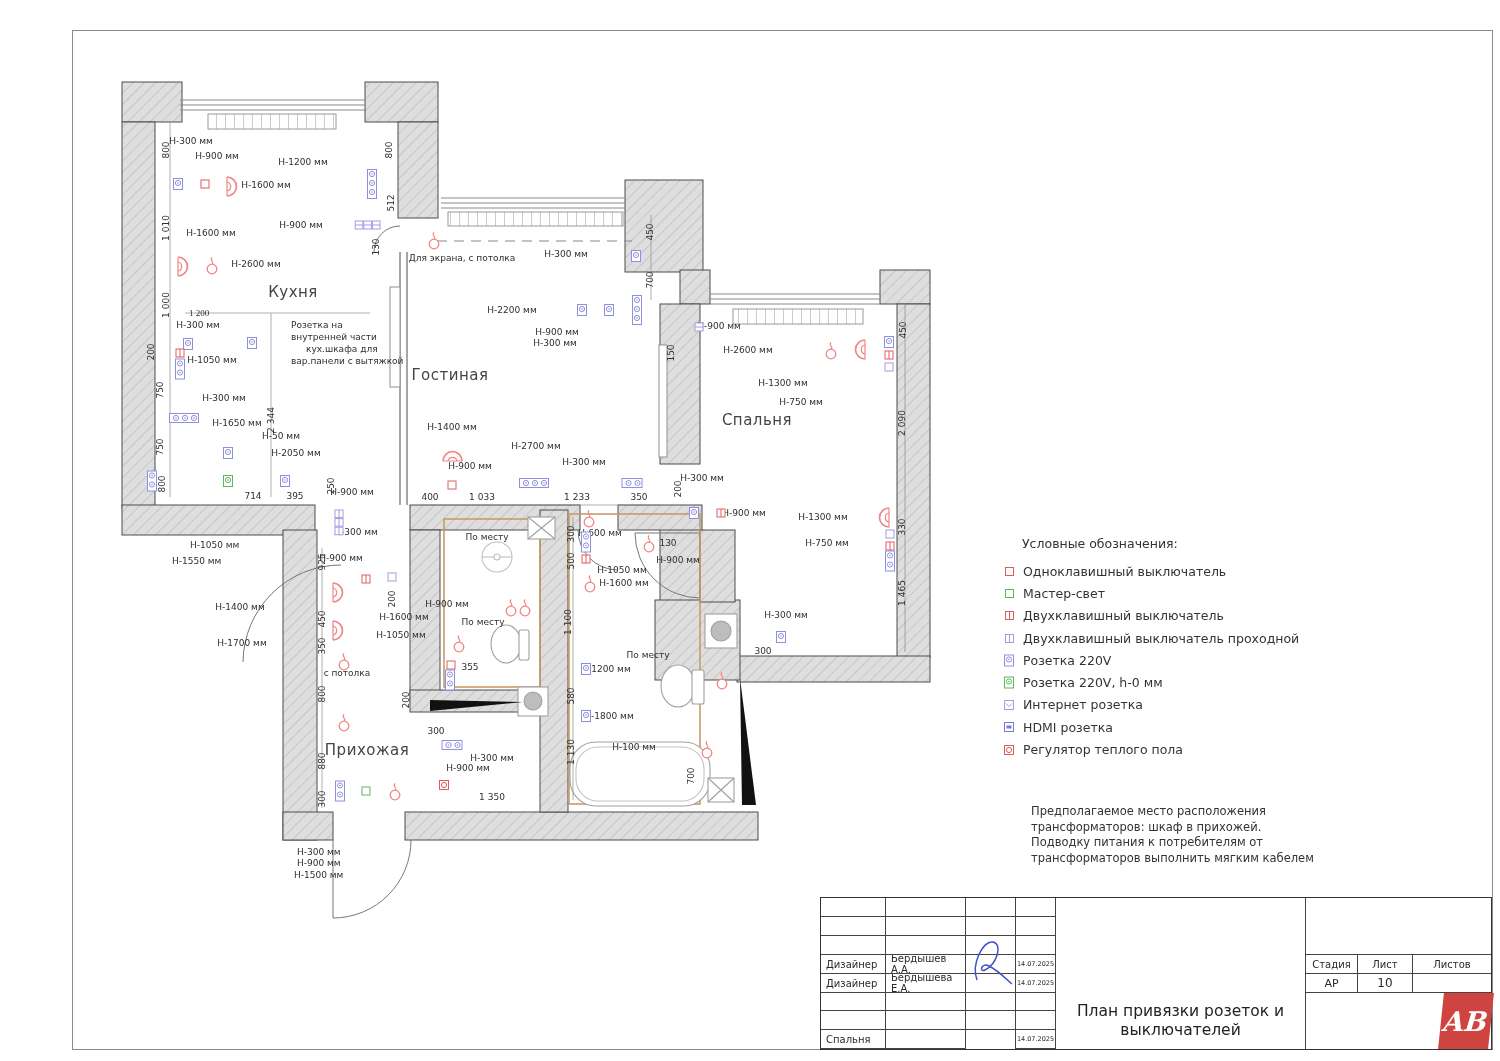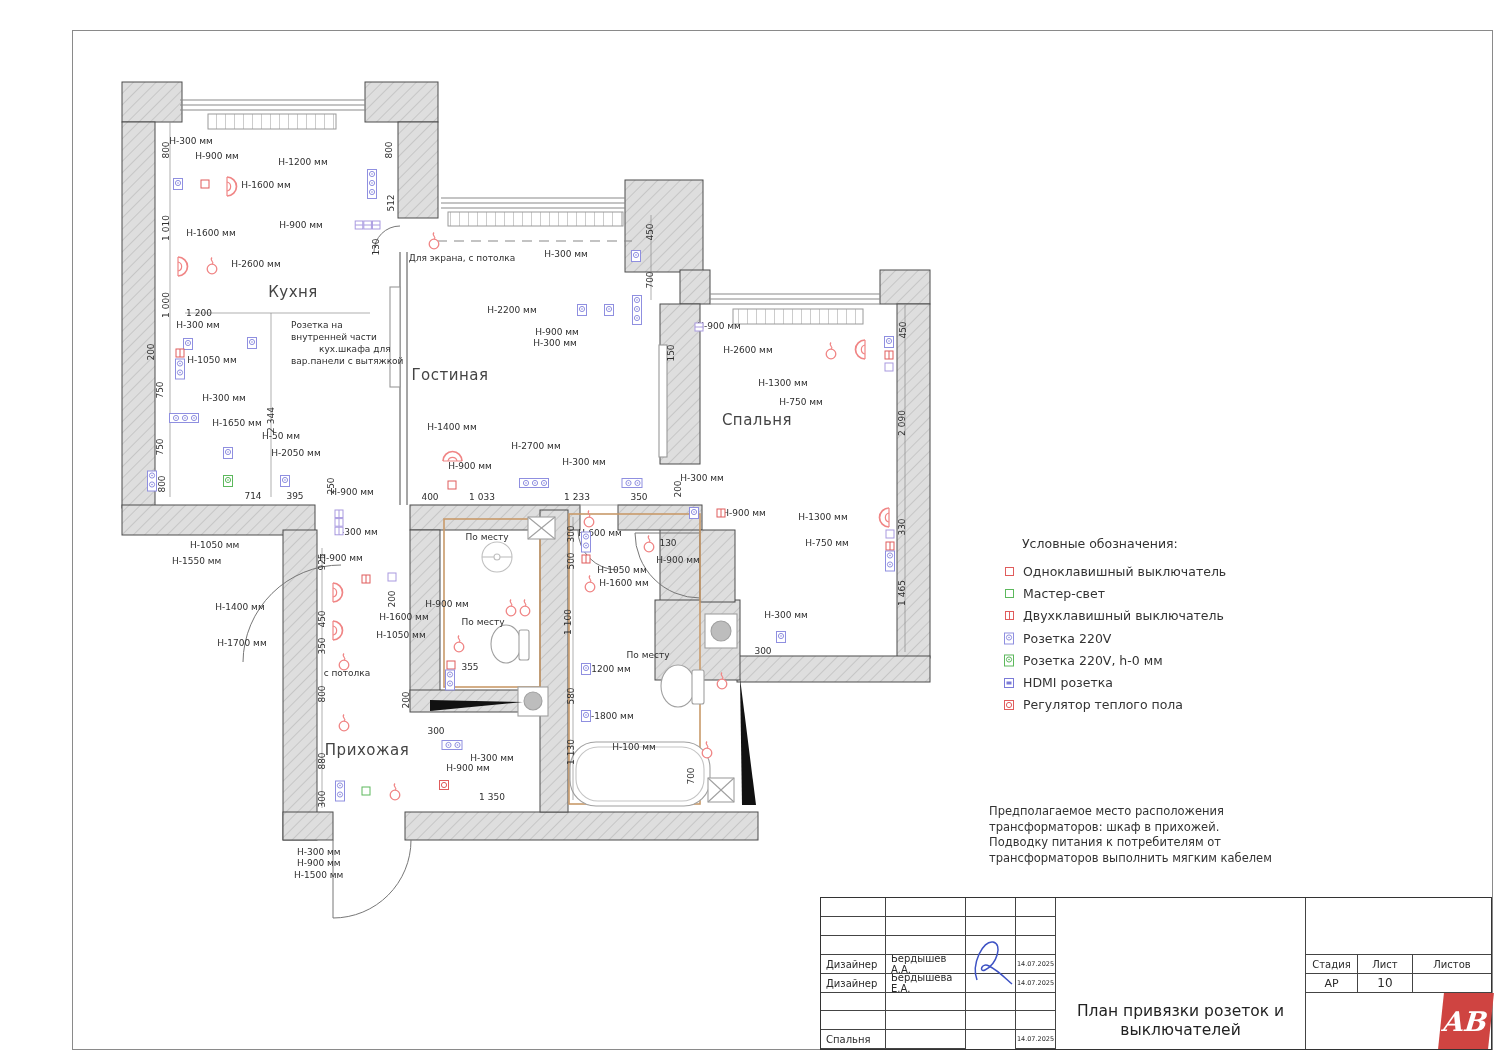--- a/index.html
+++ b/index.html
@@ -17,21 +17,21 @@
   .sym{position:absolute;transform:translate(-50%,-50%);line-height:0;}
   .sym.h{transform:translate(-50%,-50%) rotate(90deg);}
   .sym.l{transform:translate(-50%,-50%) rotate(180deg);}
   .sym.u{transform:translate(-50%,-50%) rotate(-90deg);}
   
   #legend{position:absolute;left:1000px;top:536px;width:430px;}
   #legend .lt{font-size:12.5px;color:#333;margin-left:22px;margin-bottom:9px;}
   .lrow{display:flex;align-items:center;height:22.3px;}
   .lrow .ic{width:18px;display:flex;justify-content:center;}
   .lrow .tx{font-size:12.5px;color:#333;margin-left:5px;}
-  #plannote{position:absolute;left:989px;top:804px;width:330px;font-size:11.5px;
+  #plannote{position:absolute;left:1031px;top:804px;width:330px;font-size:11.5px;
             line-height:15.5px;color:#333;}
   
   #tblock{position:absolute;left:820px;top:897px;width:670px;height:151px;border:1.6px solid #333;}
   .cell{position:absolute;border-right:1px solid #444;border-bottom:1px solid #444;box-sizing:border-box;
         font-size:10px;display:flex;align-items:center;padding-left:5px;overflow:hidden;}
   .cell.c{justify-content:center;padding-left:0;}
   .cell.noB{border-bottom:none;}
   .cell.noR{border-right:none;}
   #doctitle{position:absolute;left:235px;top:95px;width:250px;height:56px;border-right:1px solid #444;
             box-sizing:border-box;display:flex;flex-direction:column;align-items:center;justify-content:center;
@@ -213,30 +213,30 @@
       <div class="lb" style="left: 622px; top: 570px;">H-1050 мм</div>
       <div class="lb" style="left: 624px; top: 583px;">H-1600 мм</div>
       <div class="lb" style="left: 606px; top: 669px;">H-1200 мм</div>
       <div class="lb" style="left: 609px; top: 716px;">H-1800 мм</div>
       <div class="lb" style="left: 634px; top: 747px;">H-100 мм</div>
       <div class="lb" style="left: 487px; top: 537px;">По месту</div>
       <div class="lb" style="left: 483px; top: 622px;">По месту</div>
       <div class="lb" style="left: 648px; top: 655px;">По месту</div>
       <div class="lb n" style="left: 291px; top: 325px;">Розетка на</div>
       <div class="lb n" style="left: 291px; top: 337px; text-align: right;">внутренней части</div>
-      <div class="lb n" style="left: 295px; top: 349px; padding-left: 24px;">кух.шкафа для</div>
+      <div class="lb n" style="left: 282px; top: 349px; padding-left: 24px;">кух.шкафа для</div>
       <div class="lb n" style="left: 291px; top: 361px;">вар.панели с вытяжкой</div>
       <div class="lb v" style="left: 166px; top: 150px;">800</div>
       <div class="lb v" style="left: 166px; top: 228px;">1 010</div>
       <div class="lb v" style="left: 166px; top: 305px;">1 000</div>
       <div class="lb v" style="left: 151px; top: 352px;">200</div>
       <div class="lb v" style="left: 160px; top: 390px;">750</div>
       <div class="lb v" style="left: 160px; top: 447px;">750</div>
       <div class="lb v" style="left: 162px; top: 484px;">800</div>
-      <div class="lb" style="left: 199px; top: 313px;">1 200</div>
+      <div class="lb" style="left: 199px; top: 313px; font-family: Liberation Serif, serif;">1 200</div>
       <div class="lb v" style="left: 271px; top: 420px;">2 344</div>
       <div class="lb" style="left: 253px; top: 496px;">714</div>
       <div class="lb" style="left: 295px; top: 496px;">395</div>
       <div class="lb v" style="left: 331px; top: 486px;">250</div>
       <div class="lb v" style="left: 389px; top: 150px;">800</div>
       <div class="lb v" style="left: 391px; top: 203px;">512</div>
       <div class="lb v" style="left: 376px; top: 247px;">130</div>
       <div class="lb v" style="left: 322px; top: 562px;">925</div>
       <div class="lb v" style="left: 322px; top: 619px;">450</div>
       <div class="lb v" style="left: 322px; top: 646px;">350</div>
@@ -618,37 +618,55 @@
           <span class="ic">
             <svg width="11" height="11" viewBox="0 0 11 11">
               <rect x="1.5" y="1.5" width="8" height="8" fill="#fff" stroke="#e05c5c"></rect>
               <line x1="5.5" y1="1.5" x2="5.5" y2="9.5" stroke="#e05c5c"></line>
             </svg>
           </span>
           <span class="tx">Двухклавишный выключатель</span>
         </div>
         <div class="lrow">
           <span class="ic">
+            <svg width="11" height="11" viewBox="0 0 11 11">
+              <rect x="1.5" y="1.5" width="8" height="8" fill="#fff" stroke="#a99ae0"></rect>
+              <line x1="5.5" y1="1.5" x2="5.5" y2="9.5" stroke="#a99ae0"></line>
+            </svg>
+          </span>
+          <span class="tx">Двухклавишный выключатель проходной</span>
+        </div>
+        <div class="lrow">
+          <span class="ic">
             <svg width="12" height="13" viewBox="0 0 12 13">
               <rect x="1.5" y="1" width="9" height="11" fill="#fff" stroke="#8f8fe0"></rect>
               <circle cx="6" cy="5.5" r="2.6" fill="none" stroke="#8f8fe0"></circle>
               <circle cx="6" cy="5.5" r=".8" fill="#8f8fe0"></circle>
             </svg>
           </span>
           <span class="tx">Розетка 220V</span>
         </div>
         <div class="lrow">
           <span class="ic">
             <svg width="12" height="13" viewBox="0 0 12 13">
               <rect x="1.5" y="1" width="9" height="11" fill="#fff" stroke="#5cb85c"></rect>
               <circle cx="6" cy="5.5" r="2.6" fill="none" stroke="#5cb85c"></circle>
               <circle cx="6" cy="5.5" r=".8" fill="#5cb85c"></circle>
             </svg>
           </span>
           <span class="tx">Розетка 220V, h-0 мм</span>
+        </div>
+        <div class="lrow">
+          <span class="ic">
+            <svg width="12" height="12" viewBox="0 0 12 12">
+              <rect x="1.5" y="1.5" width="9" height="9" fill="#fff" stroke="#a99ae0"></rect>
+              <path d="M3,4.5 L6,7.5 L9,4.5" fill="none" stroke="#a99ae0"></path>
+            </svg>
+          </span>
+          <span class="tx">Интернет розетка</span>
         </div>
         <div class="lrow">
           <span class="ic">
             <svg width="12" height="12" viewBox="0 0 12 12">
               <rect x="1.5" y="1.5" width="9" height="9" fill="#fff" stroke="#7a7ad8"></rect>
               <rect x="3.5" y="4.5" width="5" height="3" fill="#7a7ad8"></rect>
             </svg>
           </span>
           <span class="tx">HDMI розетка</span>
         </div>

